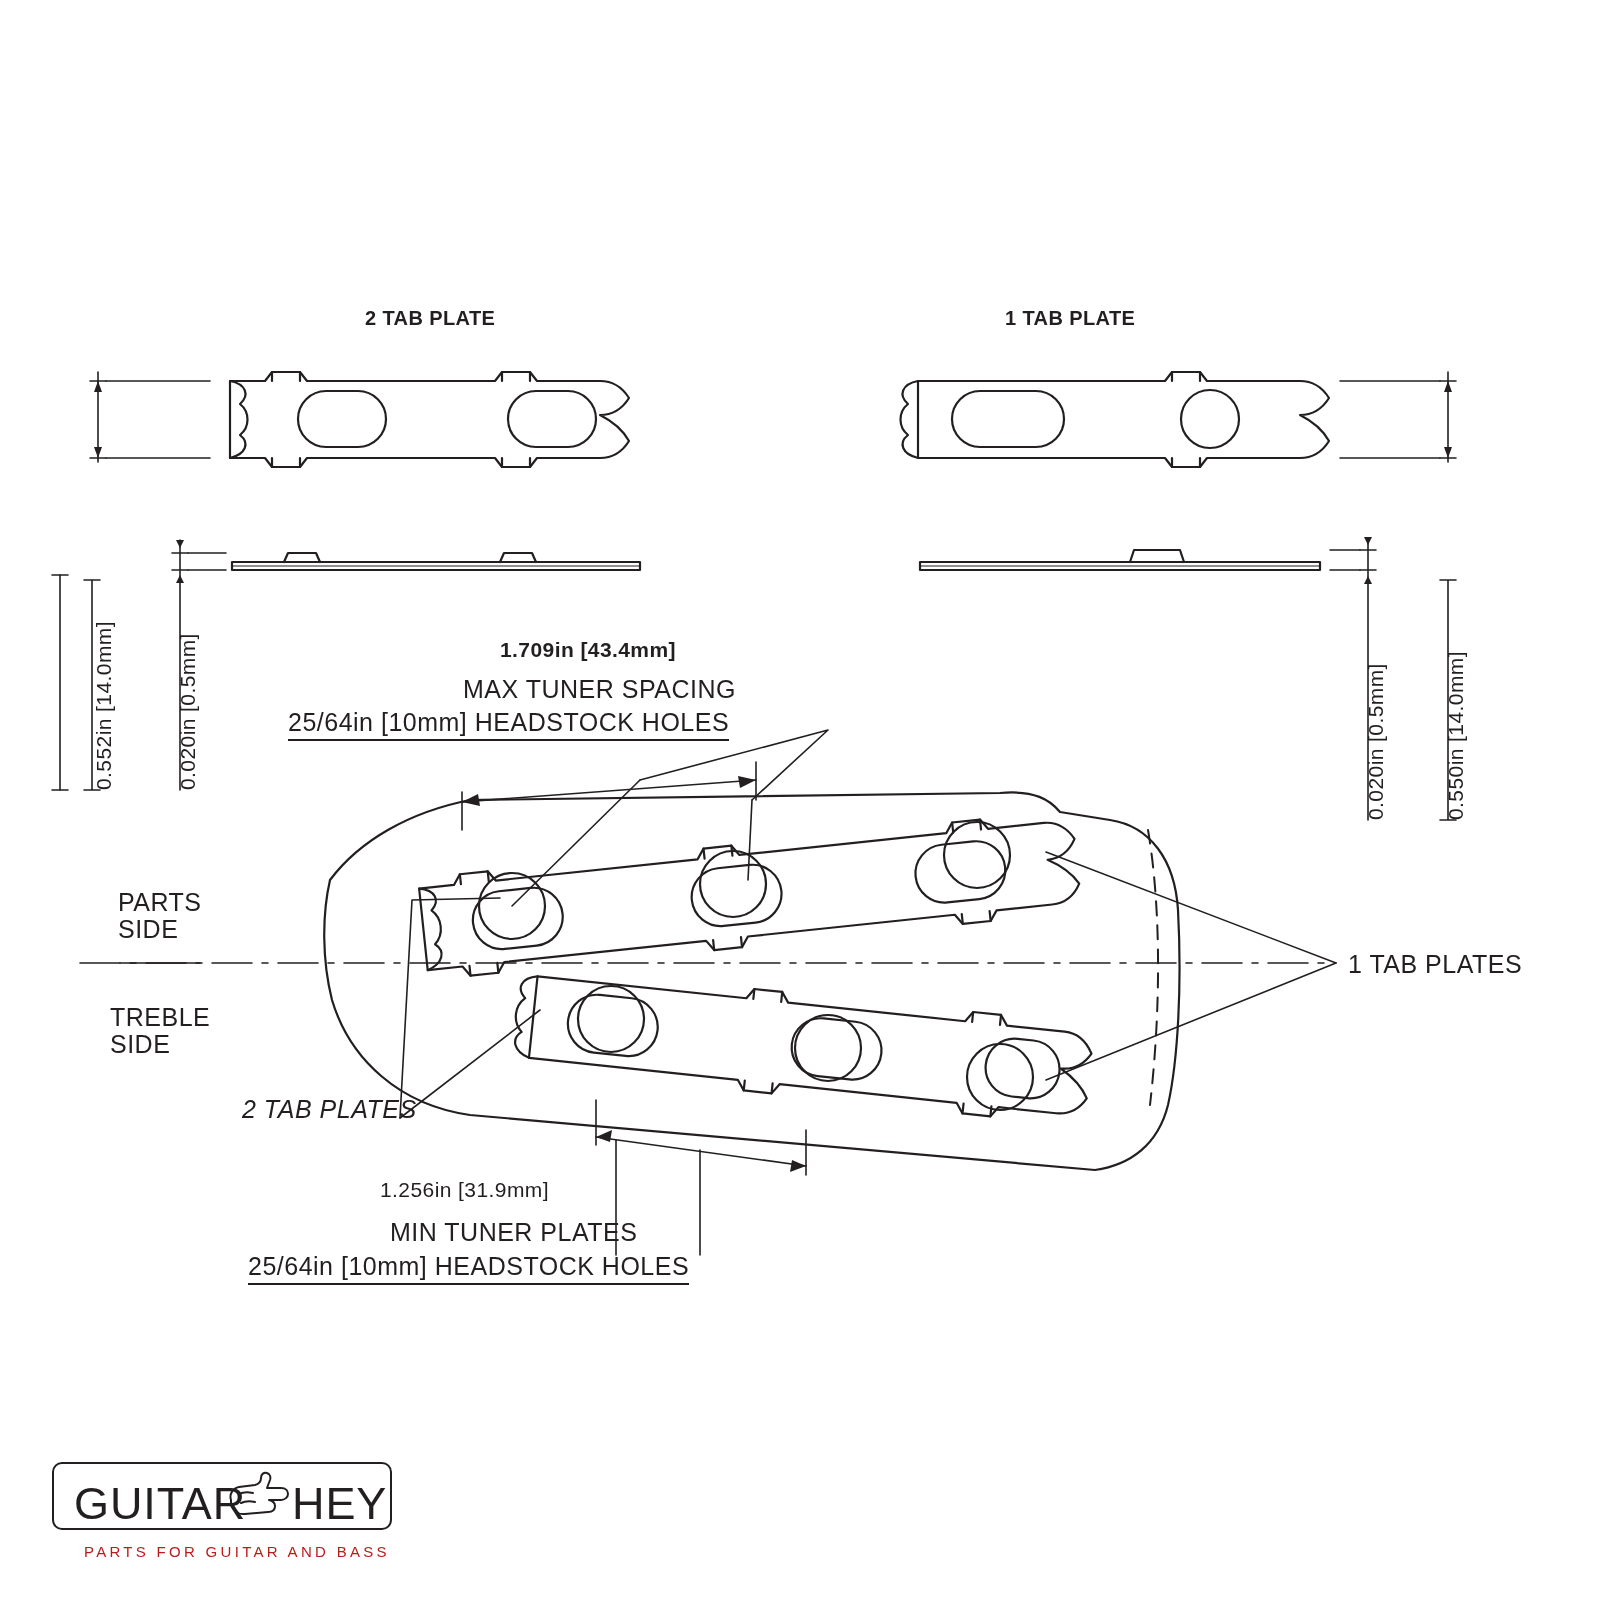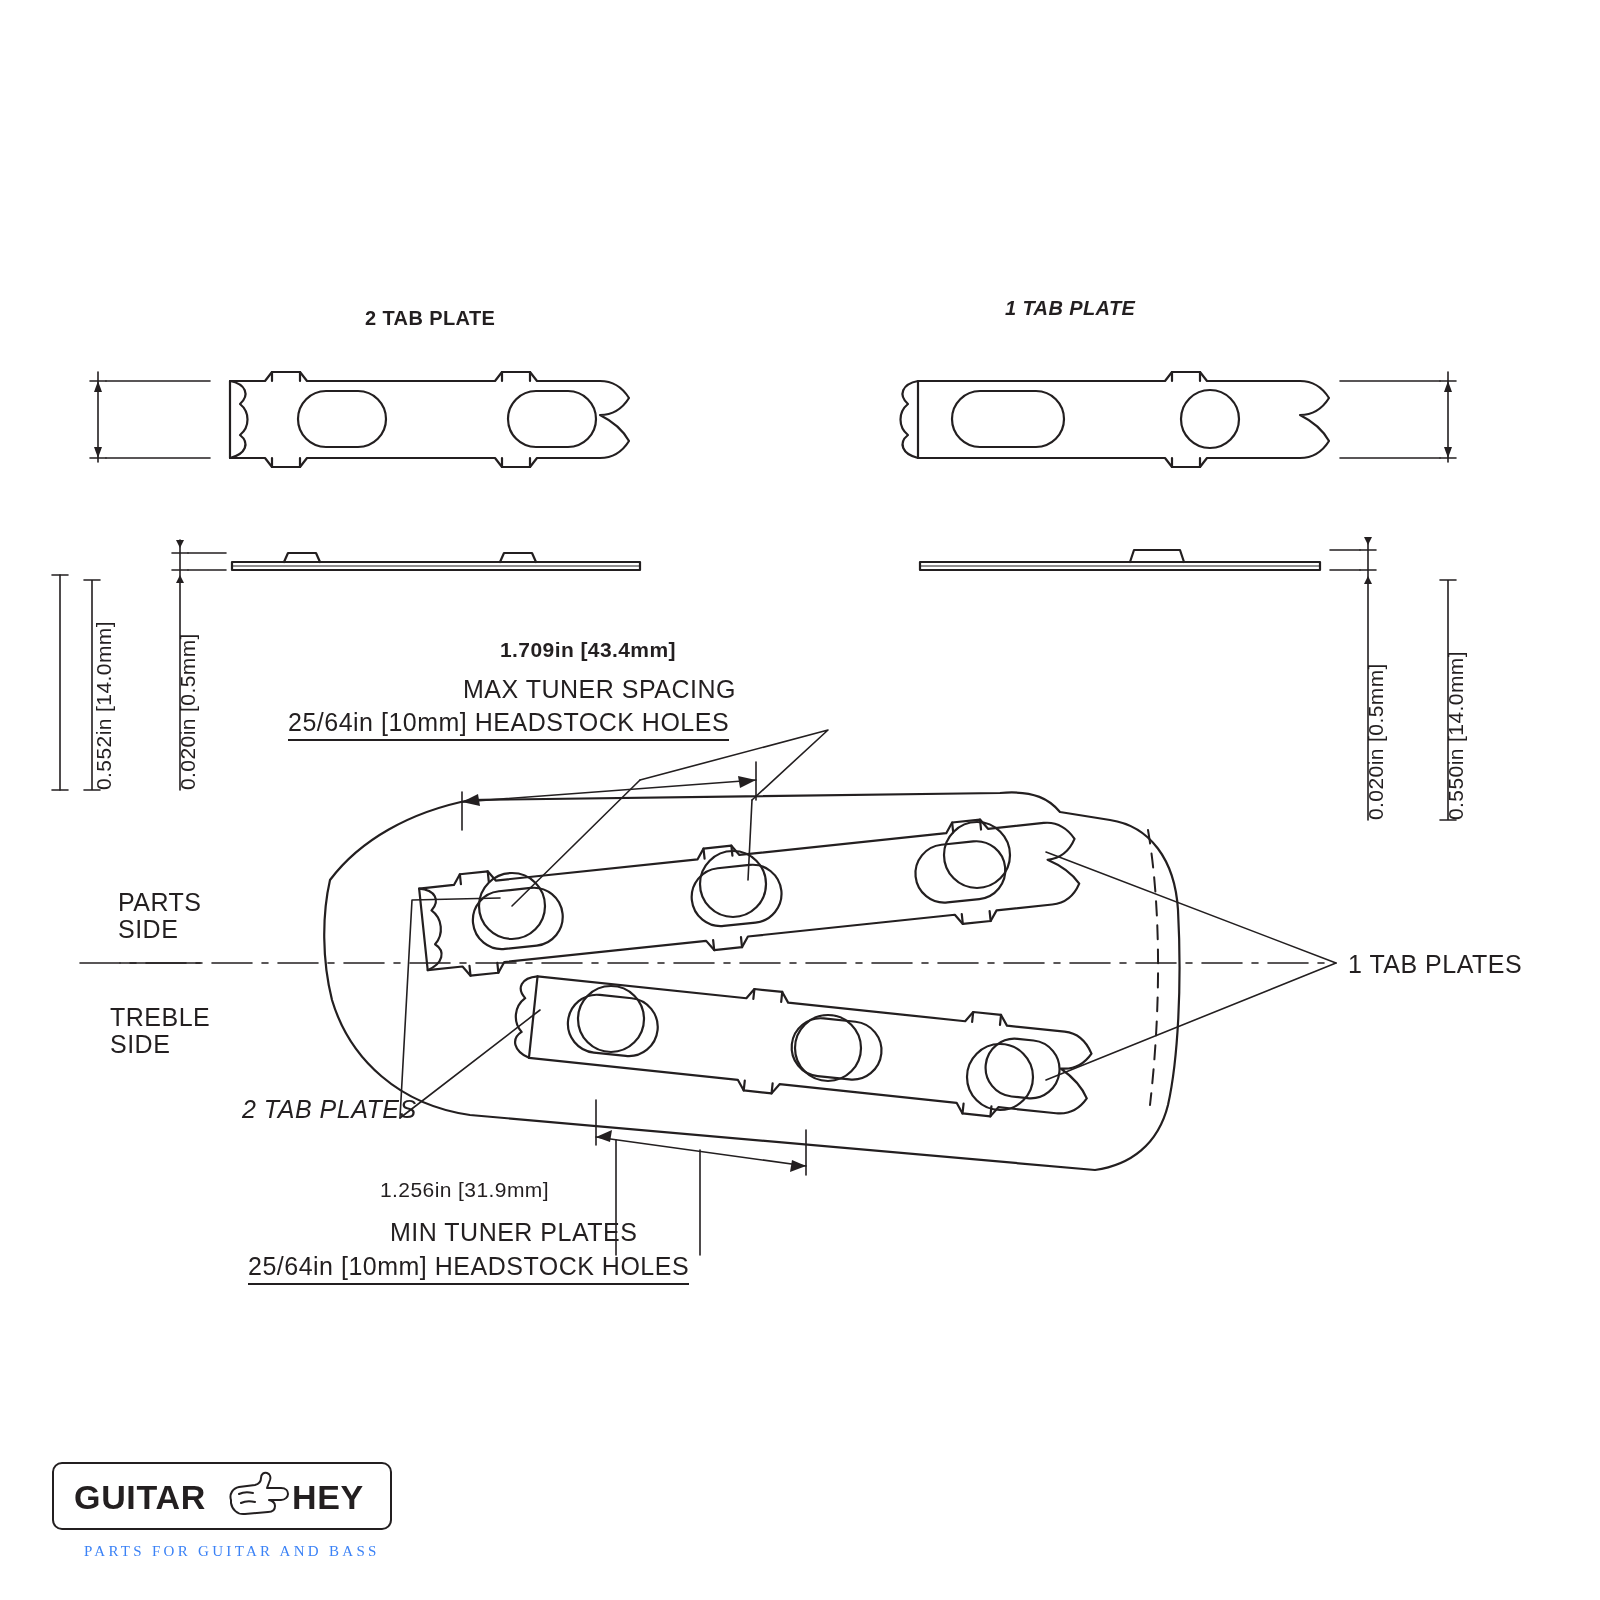--- a/index.html
+++ b/index.html
@@ -5,22 +5,22 @@
   html,body{margin:0;padding:0;background:#ffffff;}
   body{width:1600px;height:1600px;position:relative;font-family:"Liberation Sans",sans-serif;color:#231f20;overflow:hidden;}
   #stage{position:absolute;left:0;top:0;width:1600px;height:1540px;}
   svg#drawing{position:absolute;left:0;top:0;width:1600px;height:1600px;}
   .lbl{position:absolute;white-space:nowrap;letter-spacing:.02em;}
   .title{font-size:20px;font-weight:bold;}
   .dim{font-size:21px;}
   .note{font-size:25px;}
   .vert{transform-origin:0 0;}
   .logo-box{position:absolute;left:52px;top:1462px;width:340px;height:68px;border:2px solid #231f20;border-radius:10px;box-sizing:border-box;}
-  .logo-text{position:absolute;font-weight:bold;font-size:34px;letter-spacing:.02em;color:#231f20;text-align:right;}
-  .logo-sub{position:absolute;left:84px;top:1543px;font-size:15px;letter-spacing:.22em;color:#3b82f6;font-family:Liberation Serif, serif;}
+  .logo-text{position:absolute;font-weight:normal;font-size:45px;letter-spacing:.02em;color:#231f20;text-align:right;}
+  .logo-sub{position:absolute;left:84px;top:1543px;font-size:15px;letter-spacing:.22em;color:#b91c1c;}
   .hand{position:absolute;left:225px;top:1470px;width:66px;height:52px;}
 </style>
 </head>
 <body>
 
 <div id="stage">
 
   <svg id="drawing" viewBox="0 0 1600 1600">
     <g fill="none" stroke="#231f20" stroke-width="2.2" stroke-linejoin="round" stroke-linecap="round">
 
@@ -195,21 +195,21 @@
       </g>
 
       <g stroke-width="1.6">
         <path d="M120,963 L200,963" stroke-dasharray="0"></path>
       </g>
 
     </g>
   </svg>
 
   <div class="lbl title" style="left:365px;top:307px;">2 TAB PLATE</div>
-  <div class="lbl title" style="left:1005px;top:297px;font-style:italic;">1 TAB PLATE</div>
+  <div class="lbl title" style="left:1005px;top:307px;">1 TAB PLATE</div>
 
   <div class="lbl dim vert" style="left:92px;top:790px;transform:rotate(-90deg);">0.552in [14.0mm]</div>
   <div class="lbl dim vert" style="left:176px;top:790px;transform:rotate(-90deg);">0.020in [0.5mm]</div>
   <div class="lbl dim vert" style="left:1364px;top:820px;transform:rotate(-90deg);">0.020in [0.5mm]</div>
   <div class="lbl dim vert" style="left:1444px;top:820px;transform:rotate(-90deg);">0.550in [14.0mm]</div>
 
   <div class="lbl dim" style="left:500px;top:638px;font-weight:bold;">1.709in [43.4mm]</div>
   <div class="lbl note" style="left:463px;top:675px;">MAX TUNER SPACING</div>
   <div class="lbl note" style="left:288px;top:708px;border-bottom:2px solid #231f20;padding-bottom:2px;">25/64in [10mm] HEADSTOCK HOLES</div>
 

